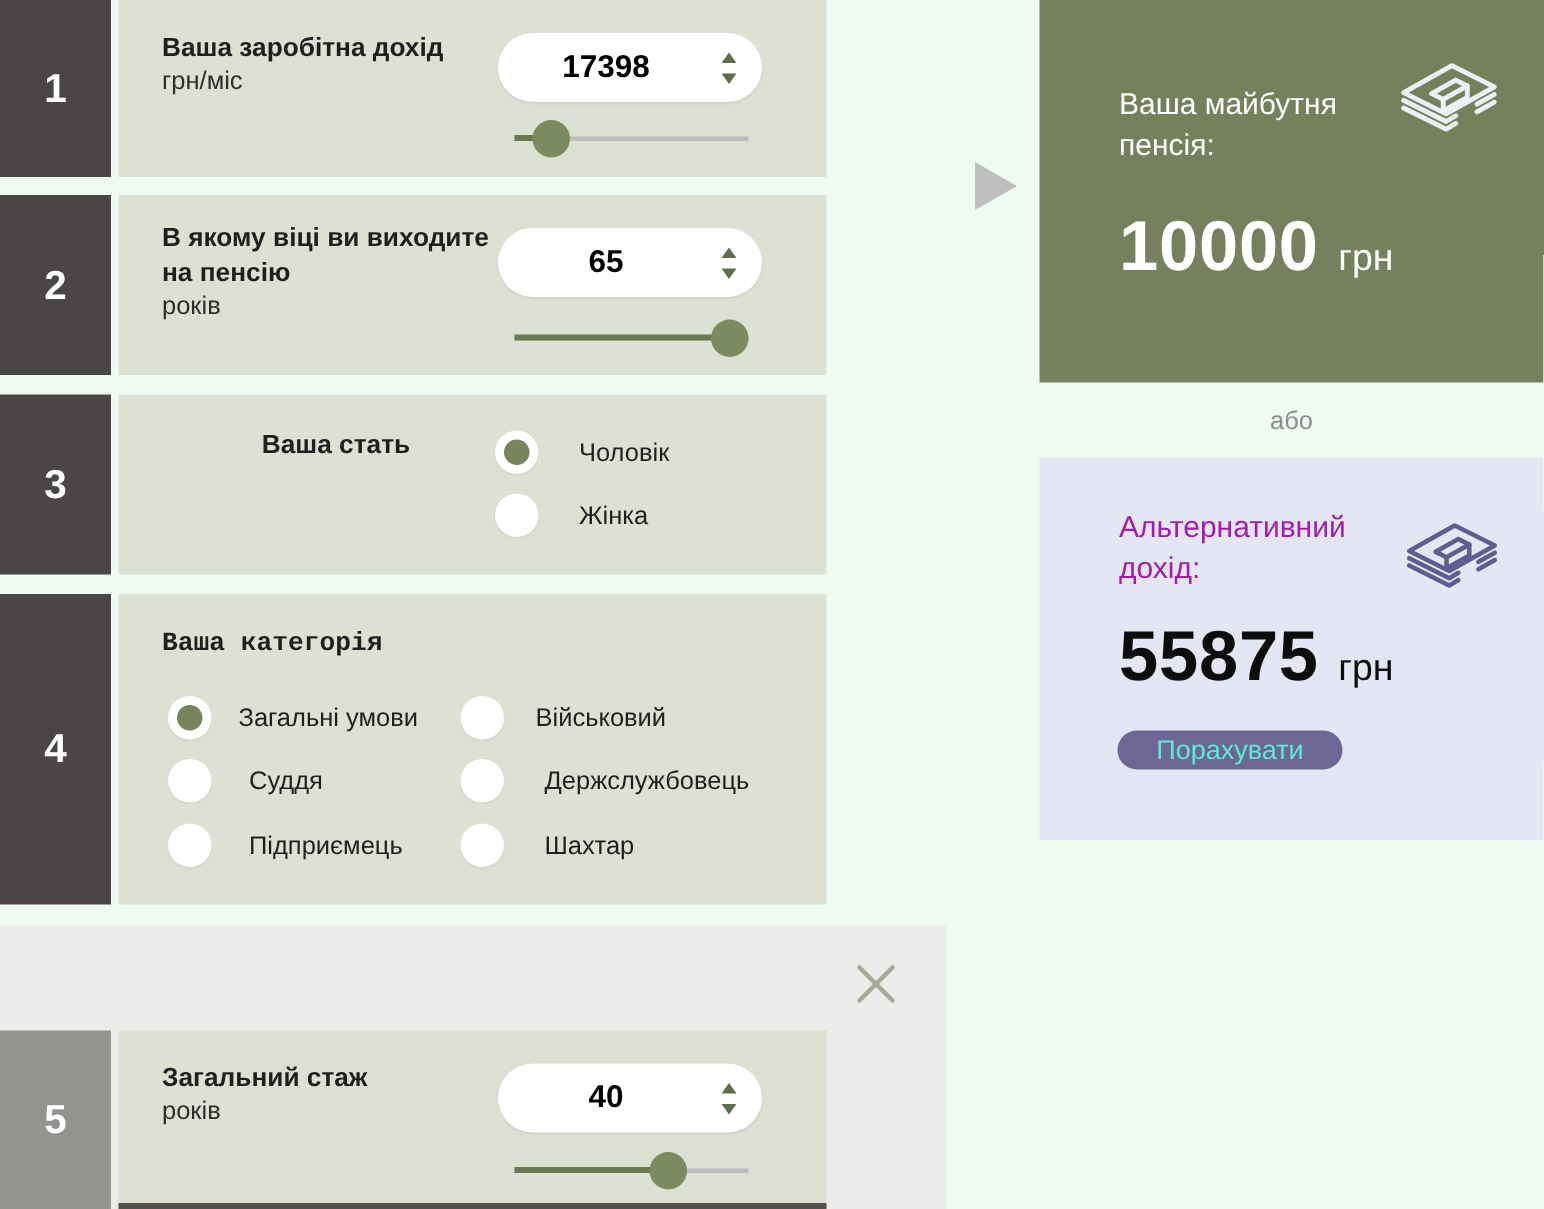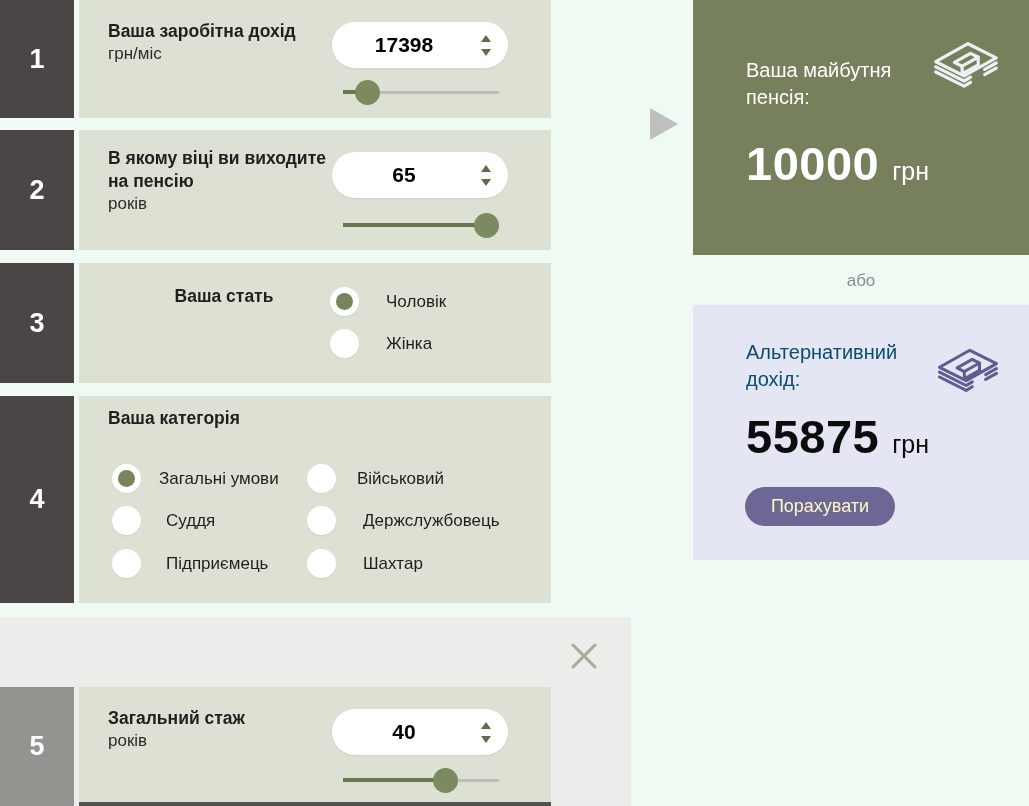--- a/index.html
+++ b/index.html
@@ -71,25 +71,25 @@
   .panel-green .amount-row { top:136px; }
   .amount-big { font-size:47px; font-weight:bold; letter-spacing:.5px; }
   .amount-cur { font-size:25px; }
 
   .or-label { position:absolute; left:693px; top:271px; width:336px; text-align:center;
               color:#8d8d8d; font-size:17px; }
 
   .panel-lav { position:absolute; left:693px; top:305px; width:336px; height:255px;
                background:#e4e7f3; color:#161616; }
   .panel-lav .r-title { position:absolute; left:53px; top:34px; width:200px;
-                        font-size:20px; line-height:1.33; color:#0c4a6e; }
+                        font-size:20px; line-height:1.33; color:#a21caf; }
   .panel-lav .money-icon { position:absolute; right:28px; top:38px; color:#615c90; }
   .panel-lav .amount-row { top:104px; color:#0c0c0c; }
-  .calc-btn { position:absolute; left:52px; top:182px; width:150px; height:39px;
-              border:none; border-radius:20px; background:#6d6795; color:#fef9c3;
+  .calc-btn { position:absolute; left:52px; top:182px; width:150px; height:26px;
+              border:none; border-radius:20px; background:#6d6795; color:#5eead4;
               font-size:18px; font-family:inherit; cursor:pointer; }
 </style>
 </head>
 <body>
 
 <div class="page">
 
   <div class="section s1">
     <div class="numbox">1</div>
     <div class="panel">
@@ -147,21 +147,21 @@
       <div class="radio-row" style="left:251px; top:66px; gap:27px;">
         <span class="radio"></span>
         <span class="radio-label">Жінка</span>
       </div>
     </div>
   </div>
 
   <div class="section s4">
     <div class="numbox">4</div>
     <div class="panel">
-      <div class="label-block" style="top:11px;">
+      <div class="label-block" style="top:22px;font-family:Liberation Mono, monospace;">
         <div class="label-title">Ваша категорія</div>
       </div>
       <div class="radio-row" style="left:33px; top:68px; gap:18px;">
         <span class="radio checked"></span>
         <span class="radio-label">Загальні умови</span>
       </div>
       <div class="radio-row" style="left:228px; top:68px; gap:21px;">
         <span class="radio"></span>
         <span class="radio-label">Військовий</span>
       </div>

